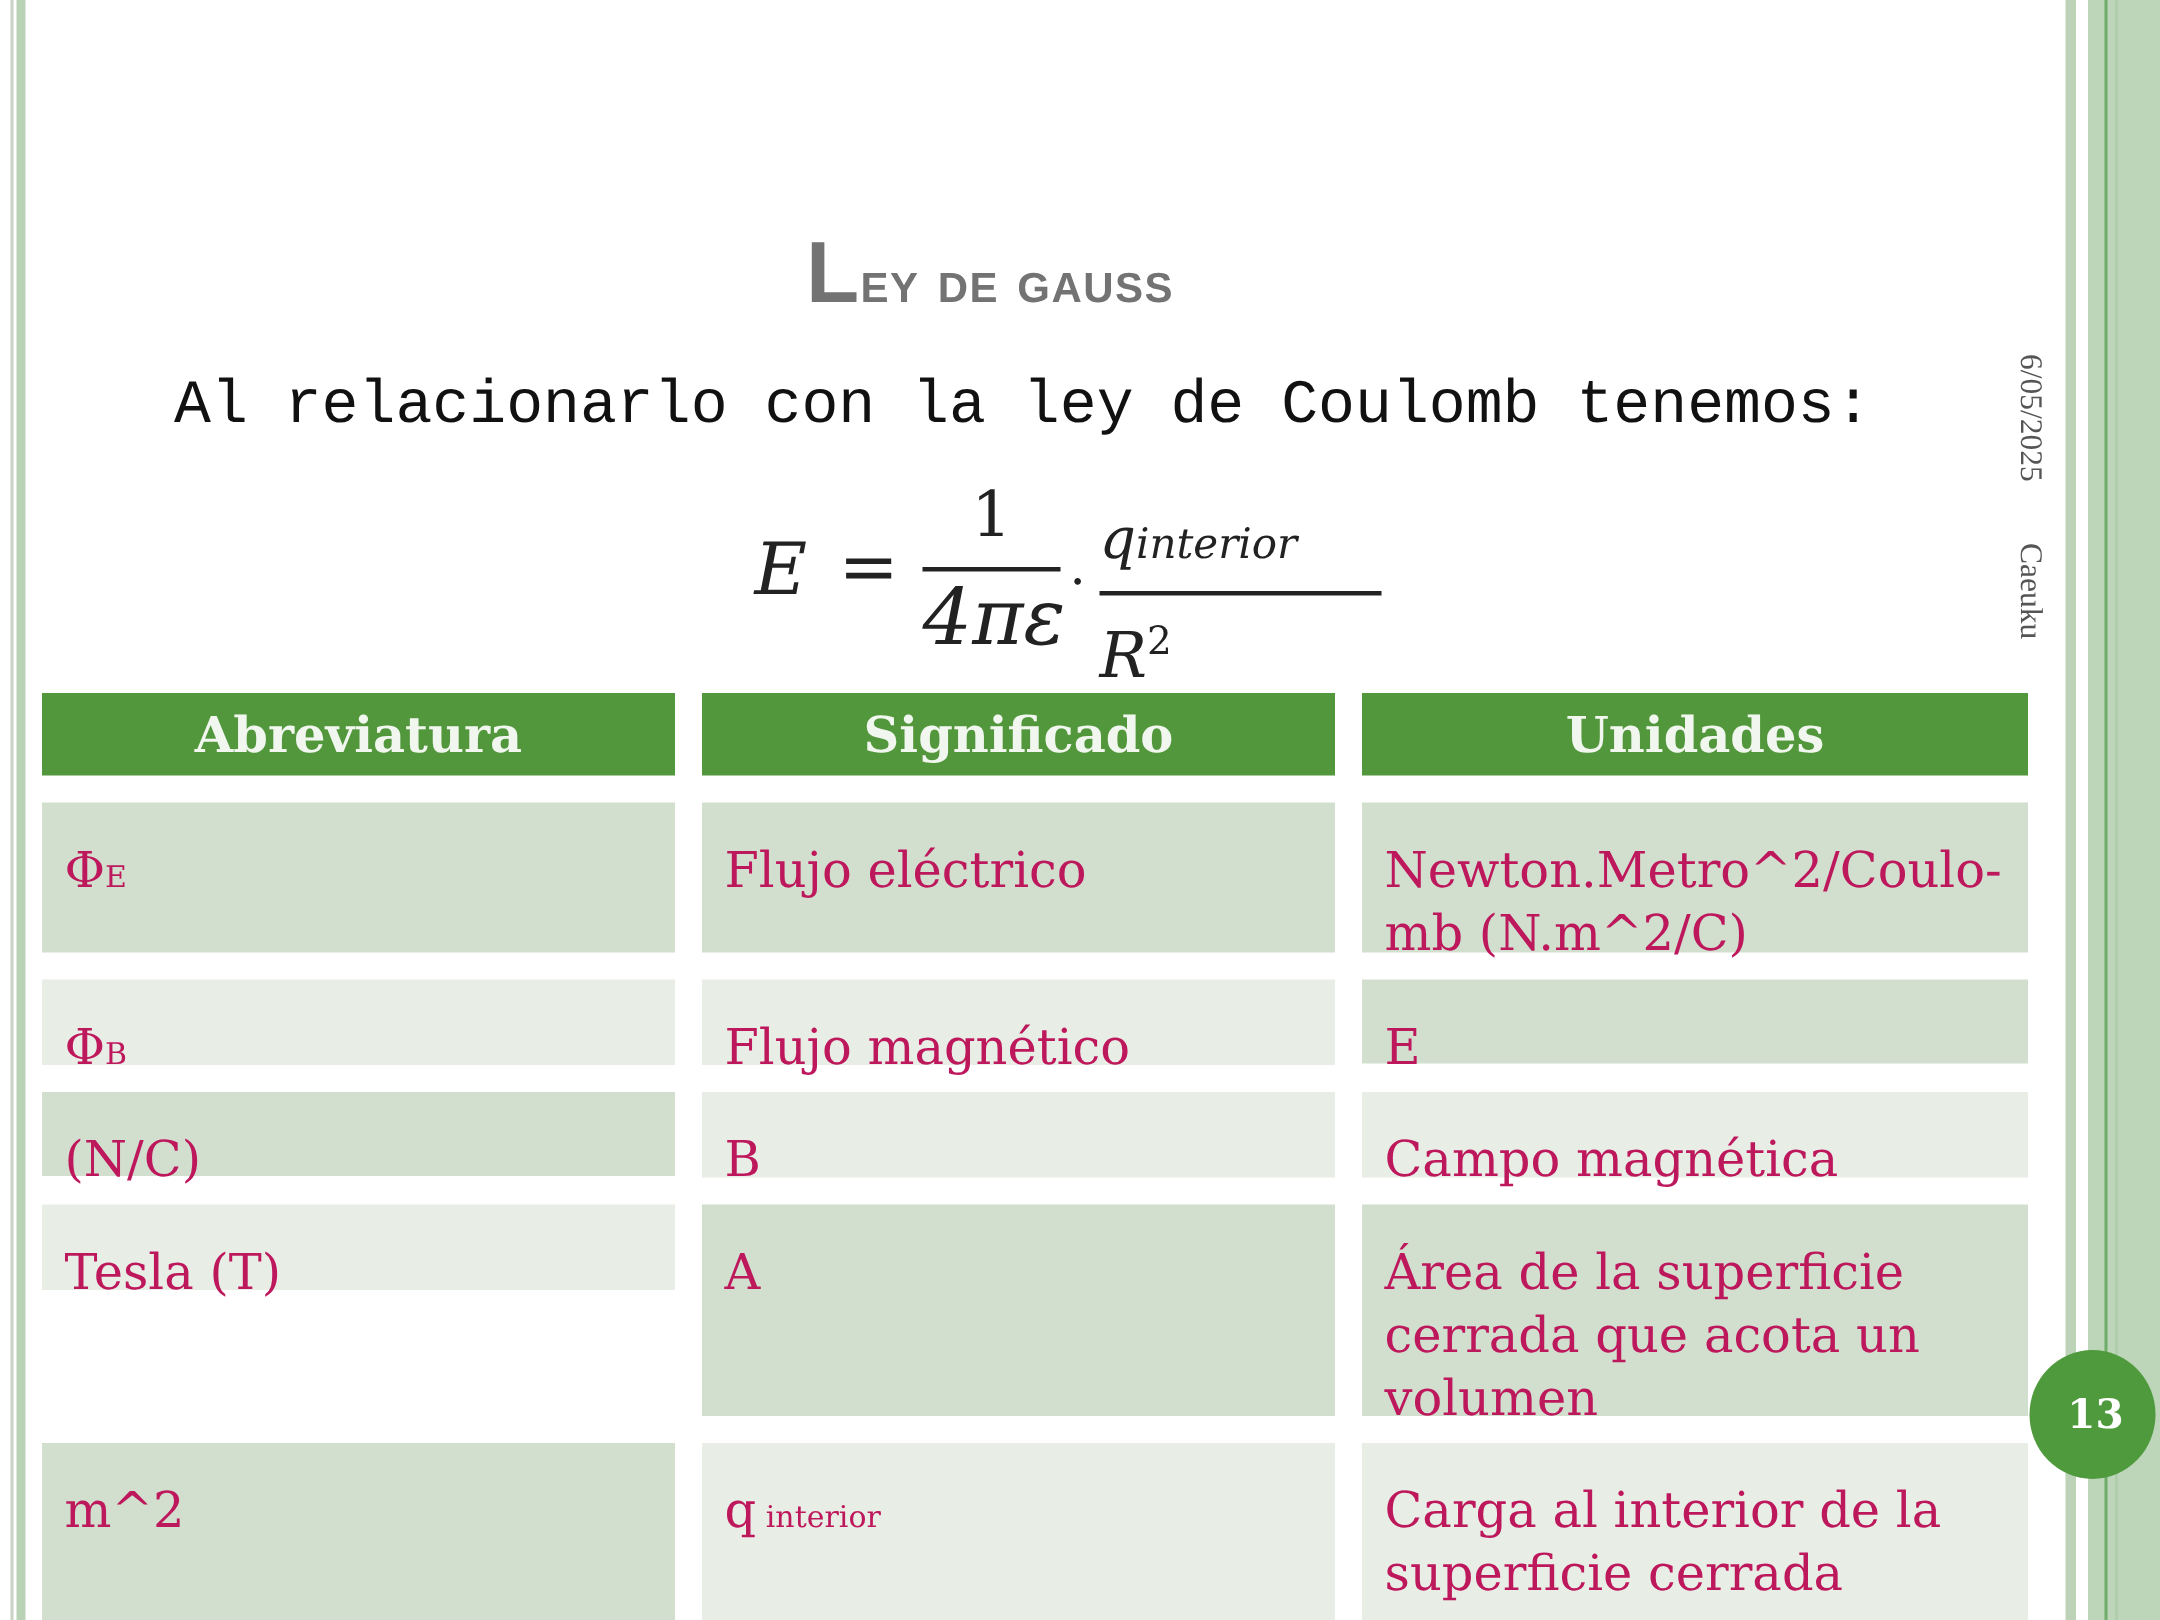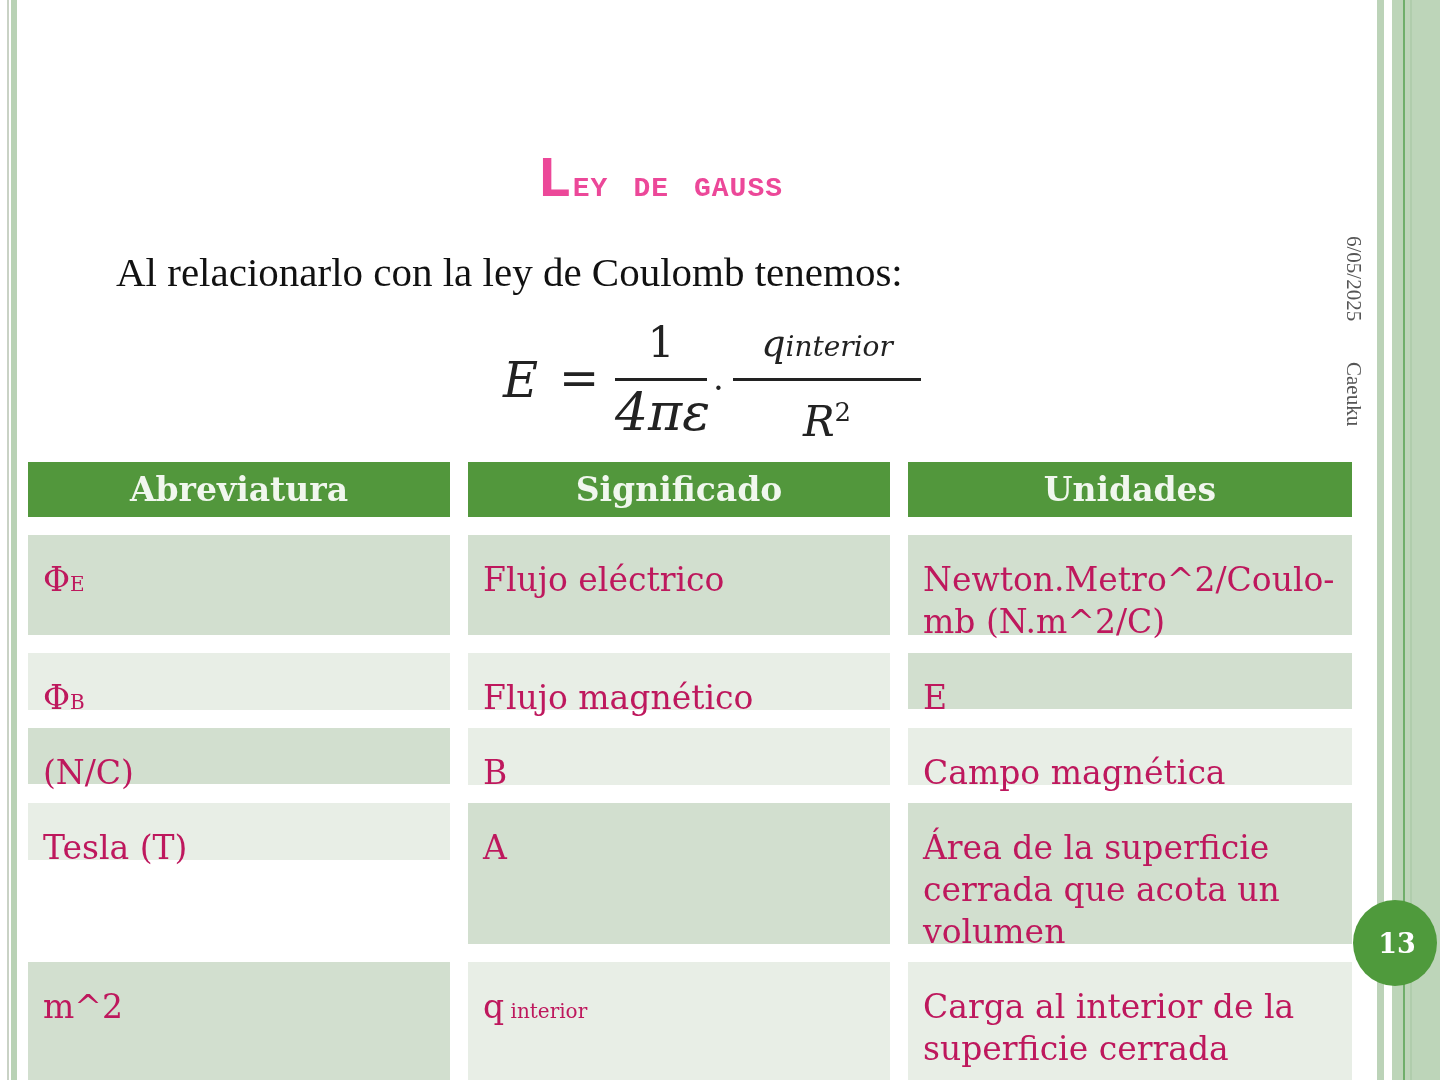--- a/index.html
+++ b/index.html
@@ -10,47 +10,47 @@
     }
     .left-line { position: absolute; left: 7px; top: 0; width: 2px; height: 1080px; background: #c9d2c5; }
     .left-stripe { position: absolute; left: 11px; top: 0; width: 6px; height: 1080px; background: #b9d2b5; }
     .right-stripe-a { position: absolute; left: 1377px; top: 0; width: 7px; height: 1080px; background: #bcd3b8; }
     .right-stripe-b { position: absolute; left: 1392px; top: 0; width: 48px; height: 1080px; background: #bdd5b9; }
     .right-line { position: absolute; left: 1403px; top: 0; width: 2px; height: 1080px; background: #6fae6a; }
     .right-stripe-c { position: absolute; left: 1410px; top: 0; width: 2px; height: 1080px; background: #b0cdac; }
 
     .title {
       position: absolute; left: 0; top: 148px; width: 1320px; text-align: center;
-      font-family: Liberation Mono, monospace; font-weight: bold; color: #ec4899;
+      font-family: Liberation Sans, sans-serif; font-weight: bold; color: #737373;
       font-size: 40px; font-variant: small-caps; letter-spacing: 1px;
     }
     .title .big { font-size: 58px; }
     .subtitle {
       position: absolute; left: 116px; top: 248px;
-      font-family: Liberation Serif, serif; font-size: 41px; color: #111;
+      font-family: Liberation Mono, monospace; font-size: 41px; color: #111;
     }
     .side-text {
       position: absolute; left: 1336px; top: 236px; width: 30px; height: 240px;
       writing-mode: vertical-rl; font-family: "Liberation Serif", serif; font-size: 21px; color: #555;
     }
     .side-text span { display: inline-block; }
     .side-date { margin-bottom: 36px; }
 
     .formula {
       position: absolute; left: 503px; top: 312px; height: 140px; width: 430px;
       font-family: "DejaVu Serif", serif; color: #222;
     }
     .f-E { position: absolute; left: 0; top: 40px; font-style: italic; font-size: 48px; }
     .f-eq { position: absolute; left: 56px; top: 38px; font-size: 48px; }
     .f-frac1 { position: absolute; left: 112px; top: 0; width: 92px; text-align: center; }
     .f-num1 { font-size: 42px; height: 62px; line-height: 62px; }
     .f-bar { height: 3px; background: #222; margin: 4px 0 4px 0; }
     .f-den1 { font-size: 52px; font-style: italic; line-height: 54px; }
     .f-dot { position: absolute; left: 210px; top: 46px; font-size: 34px; }
-    .f-frac2 { position: absolute; left: 230px; top: 0; width: 188px; text-align: center; }
+    .f-frac2 { position: absolute; left: 230px; top: 16px; width: 188px; text-align: left; }
     .f-num2 { font-size: 38px; font-style: italic; height: 62px; line-height: 62px; }
     .f-num2 small { font-size: 28px; }
     .f-den2 { font-size: 42px; font-style: italic; line-height: 54px; }
     .f-den2 sup { font-size: 26px; font-style: normal; }
 
     .page-badge {
       position: absolute; left: 1353px; top: 900px; width: 84px; height: 86px; border-radius: 50%;
       background: #4f9a3c; color: #fff; font-weight: bold; font-size: 27px;
       display: flex; align-items: center; justify-content: center; padding-left: 4px; box-sizing: border-box;
     }

